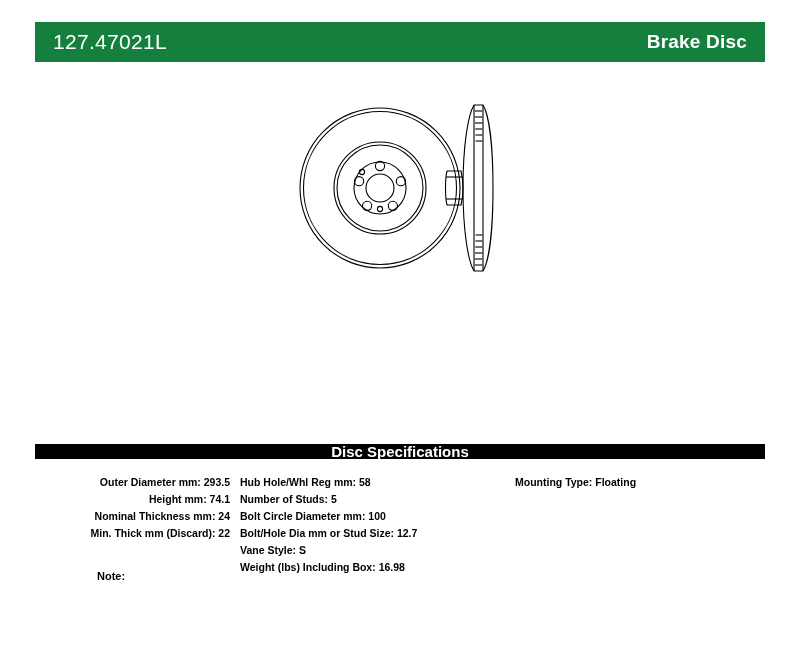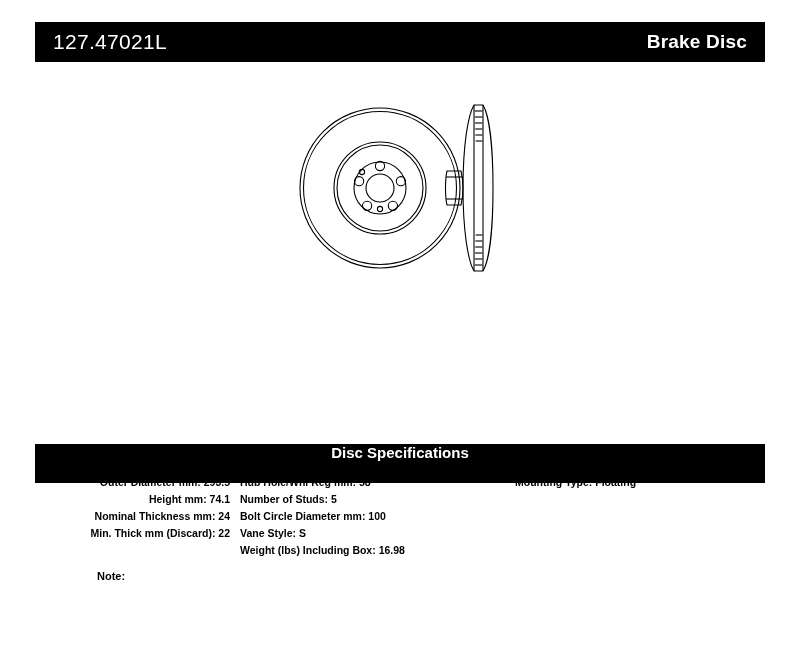--- a/index.html
+++ b/index.html
@@ -22,21 +22,21 @@
     height: 655px;
   }
 
   
   .header-bar {
     position: absolute;
     left: 35px;
     top: 22px;
     width: 730px;
     height: 40px;
-    background: #000000;
+    background: #15803d;
     display: flex;
     align-items: center;
     justify-content: space-between;
     padding: 0 18px;
     box-sizing: border-box;
   }
   .part-number {
     color: #ffffff;
     font-size: 21px;
     font-weight: normal;
@@ -60,23 +60,24 @@
     height: 210px;
   }
   .drawing svg { display: block; }
 
   
   .spec-bar {
     position: absolute;
     left: 35px;
     top: 444px;
     width: 730px;
-    height: 39px;
+    height: 15px;
     background: #000000;
     display: flex;
+    align-items: center;
     justify-content: center;
   }
   .spec-bar-title {
     color: #ffffff;
     font-size: 15px;
     font-weight: bold;
   }
 
   .spec-columns {
     position: absolute;
@@ -177,20 +178,21 @@
       <div class="spec-line">Outer Diameter mm: 293.5</div>
       <div class="spec-line">Height mm: 74.1</div>
       <div class="spec-line">Nominal Thickness mm: 24</div>
       <div class="spec-line">Min. Thick mm (Discard): 22</div>
     </div>
 
     <div class="col col-mid">
       <div class="spec-line">Hub Hole/Whl Reg mm: 58</div>
       <div class="spec-line">Number of Studs: 5</div>
       <div class="spec-line">Bolt Circle Diameter mm: 100</div>
+      <div class="spec-line">Bolt/Hole Dia mm or Stud Size: 12.7</div>
       <div class="spec-line">Vane Style: S</div>
       <div class="spec-line">Weight (lbs) Including Box: 16.98</div>
     </div>
 
     <div class="col col-right">
       <div class="spec-line">Mounting Type: Floating</div>
     </div>
   </div>
 
   <div class="note">Note:</div>

